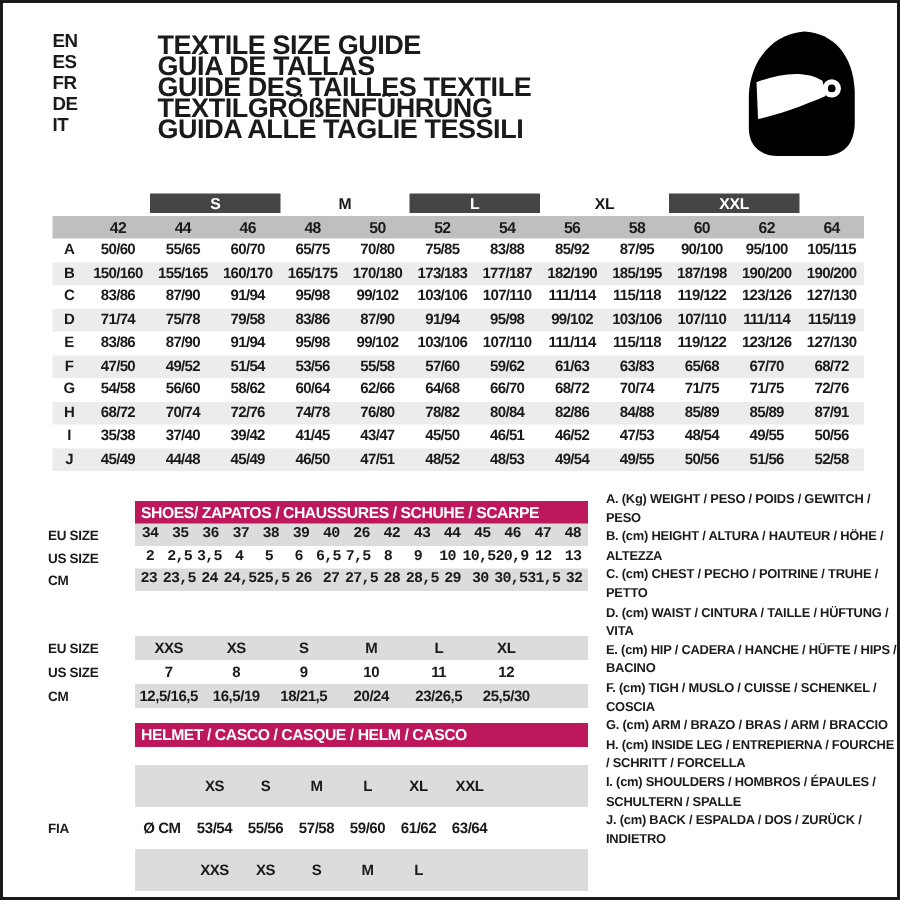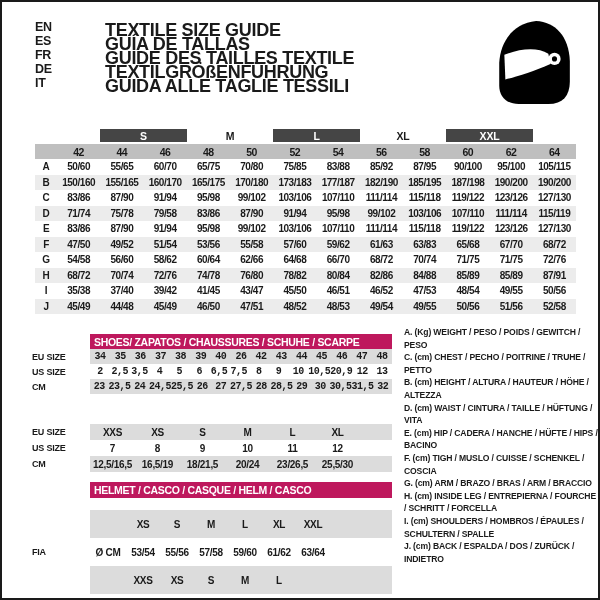--- a/index.html
+++ b/index.html
@@ -760,23 +760,23 @@
               <span class="bcell">61</span>
             </div>
         </div>
       </div>
   </div>
 
   <div class="legend">
 
       <div class="legend-line">A. (Kg) WEIGHT / PESO / POIDS / GEWITCH / PESO</div>
 
+      <div class="legend-line">B. (cm) HEIGHT / ALTURA / HAUTEUR / HÖHE / ALTEZZA</div>
+
       <div class="legend-line">C. (cm) CHEST / PECHO / POITRINE / TRUHE / PETTO</div>
-
-      <div class="legend-line">B. (cm) HEIGHT / ALTURA / HAUTEUR / HÖHE / ALTEZZA</div>
 
       <div class="legend-line">D. (cm) WAIST / CINTURA / TAILLE / HÜFTUNG / VITA</div>
 
       <div class="legend-line">E. (cm) HIP / CADERA / HANCHE / HÜFTE / HIPS / BACINO</div>
 
       <div class="legend-line">F. (cm) TIGH / MUSLO / CUISSE / SCHENKEL / COSCIA</div>
 
       <div class="legend-line">G. (cm) ARM / BRAZO / BRAS / ARM / BRACCIO</div>
 
       <div class="legend-line">H. (cm) INSIDE LEG / ENTREPIERNA / FOURCHE / SCHRITT / FORCELLA</div>

